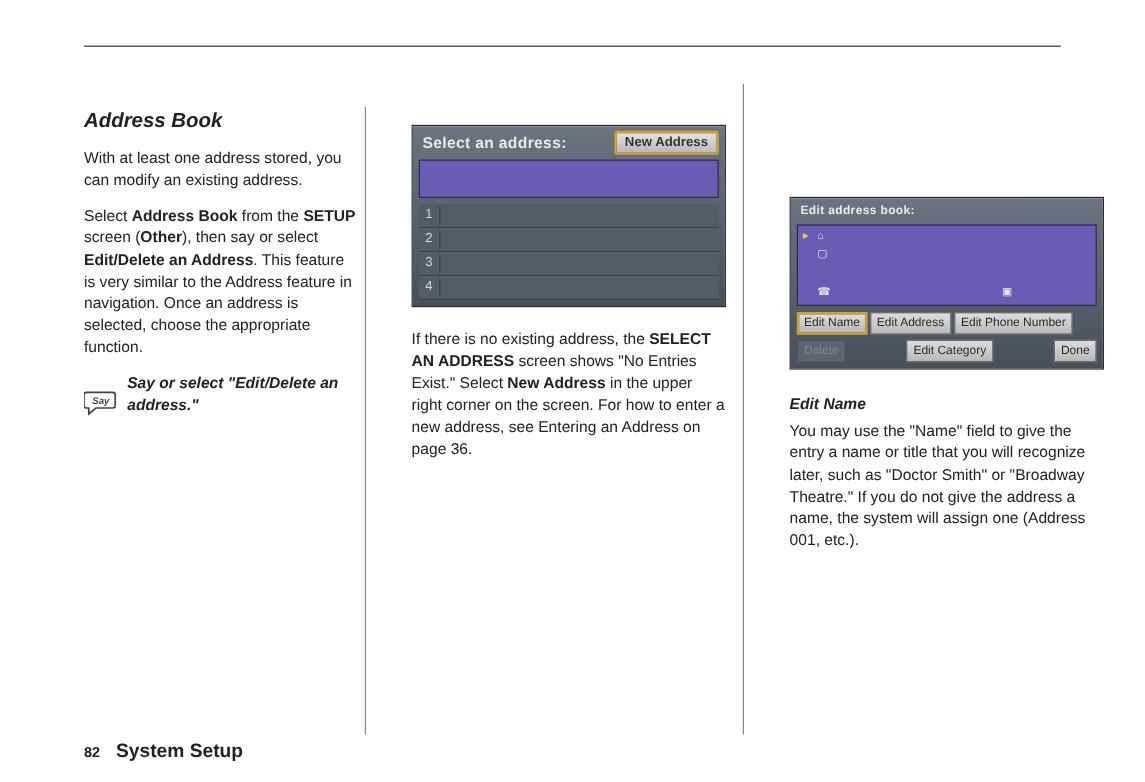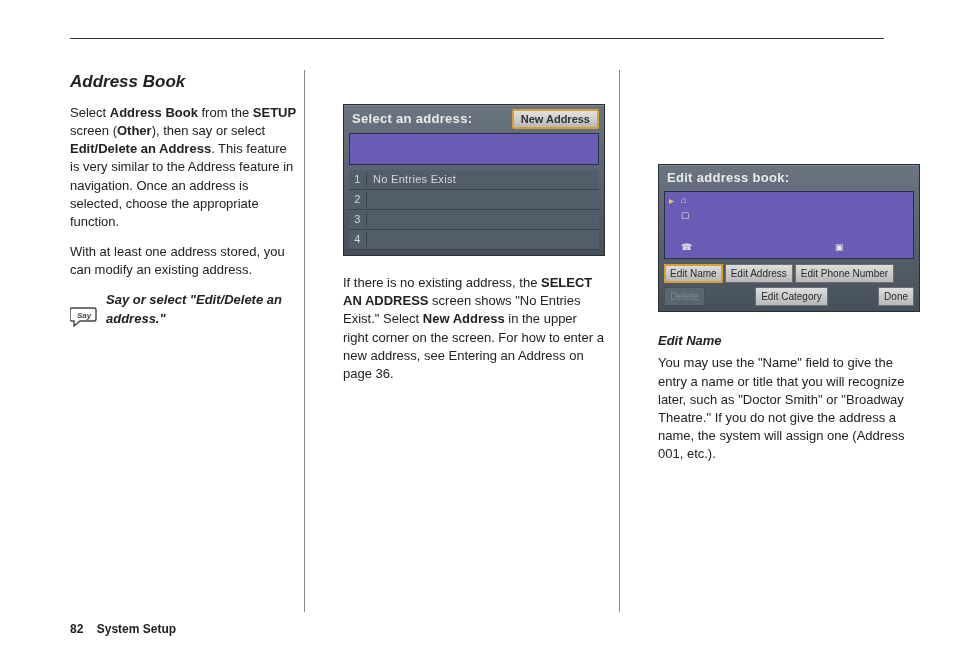--- a/index.html
+++ b/index.html
@@ -29,20 +29,21 @@
     display: flex;
     gap: 24px;
   }
   .col { flex: 1; position: relative; }
   .col-sep {
     border-right: 1px solid #888;
   }
   .col1 {
     flex: 0 0 235px;
     padding-right: 6px;
+    margin-top: 19px;
   }
   .col2 {
     flex: 0 0 290px;
     padding: 0 14px;
   }
   .col3 {
     flex: 1;
     padding-left: 14px;
   }
   .heading-lg {
@@ -132,21 +133,21 @@
   }
 
   .panel2 {
     width: 262px;
     margin: 94px 0 20px 0;
   }
   .pan-titlebar2 {
     display: flex;
     align-items: flex-start;
     padding: 4px 8px;
-    font-size: 13px;
+    font-size: 10px;
     font-weight: 600;
     color: #eaeaea;
   }
   .purple-area {
     margin: 0 5px 5px 5px;
     height: 68px;
     background: #6a5bb5;
     border: 1px solid #2a2f48;
     position: relative;
   }
@@ -189,35 +190,35 @@
   .pbtn.disabled { color: #7d8996; background: #5a6570; border-color:#46505a; }
   .spacer-flex { flex: 1; }
 
   .page-num {
     position: absolute;
     bottom: 14px;
     font-size: 12px;
     font-weight: bold;
   }
   .page-num-left { left: 70px; }
-  .page-sect { font-size: 12px; font-weight: bold; margin-left: 10px; }
+  .page-sect { font-size: 16px; font-weight: bold; margin-left: 10px; }
 </style>
 </head>
 <body>
 
 <div class="hr-top"></div>
 
 <div class="page">
 
   <div class="col col1 col-sep">
     <div class="heading-lg">Address Book</div>
+    <p>With at least one address stored, you can modify an existing address.</p>
     <p>
       <span>Select </span><span class="bold">Address Book</span><span> from the </span><span class="bold">SETUP</span><span> screen (</span><span class="bold">Other</span><span>), then say or select </span><span class="bold">Edit/Delete an Address</span><span>. This feature is very similar to the Address feature in navigation. Once an address is selected, choose the appropriate function.</span>
     </p>
-    <p>With at least one address stored, you can modify an existing address.</p>
     <div class="say-row">
       <div class="say-icon">
         <svg viewBox="0 0 28 22">
           <path d="M2 2 h22 a2 2 0 0 1 2 2 v9 a2 2 0 0 1 -2 2 h-14 l-6 5 v-5 h-2 a2 2 0 0 1 -2 -2 v-9 a2 2 0 0 1 2 -2 z" fill="#fff" stroke="#444" stroke-width="1.4"></path>
           <text x="14" y="12" text-anchor="middle" font-size="8" font-style="italic" font-weight="bold" fill="#444">Say</text>
         </svg>
       </div>
       <div class="say-text">Say or select "Edit/Delete an address."</div>
     </div>
   </div>
@@ -226,21 +227,20 @@
 
     <div class="dev-panel panel1">
       <div class="pan-titlebar">
         <span>Select an address:</span>
         <button class="selbtn">New Address</button>
       </div>
       <div class="purple-bar"></div>
       <div class="list-rows">
         <div class="list-row">
             <div class="num">1</div>
-            <div class="cell">No Entries Exist</div>
           </div>
         <div class="list-row">
             <div class="num">2</div>
             <div class="cell"></div>
           </div>
         <div class="list-row">
             <div class="num">3</div>
             <div class="cell"></div>
           </div>
         <div class="list-row">

